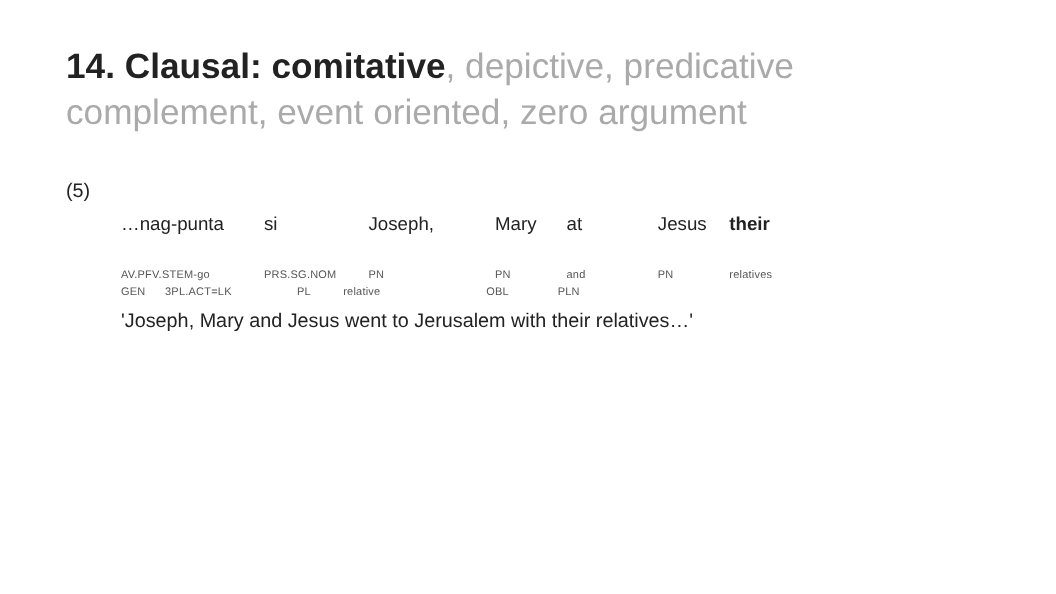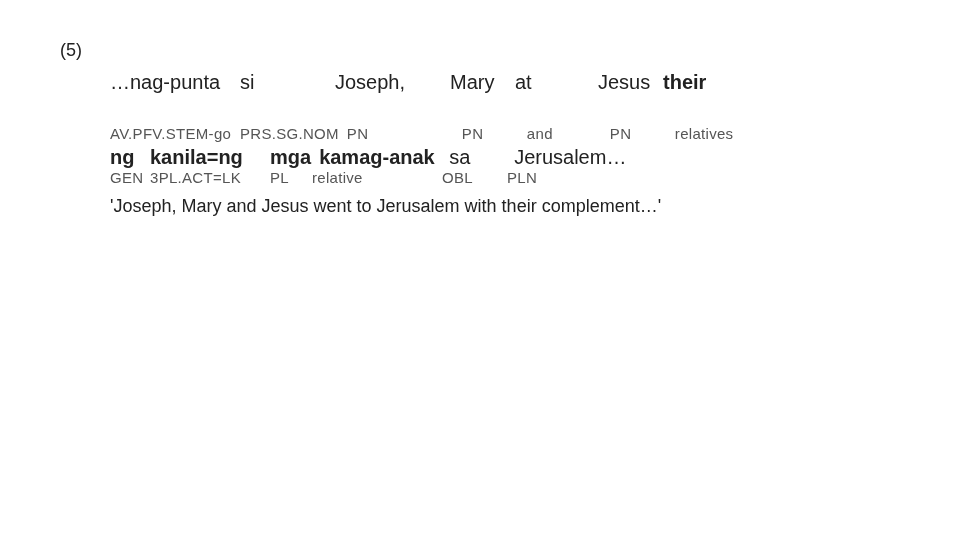--- a/index.html
+++ b/index.html
@@ -52,33 +52,33 @@
 
     .gloss-cell {
       display: flex;
       flex-direction: column;
       align-items: flex-start;
       margin-right: 0;
       padding-right: 8px;
     }
 
     .word-line {
-      font-size: 20px;
+      font-size: 17px;
       font-weight: 400;
       color: #222;
       white-space: nowrap;
     }
     .word-line.bold {
       font-weight: 700;
     }
     .word-line.underlined {
     }
 
     .gloss-line {
-      font-size: 15px;
+      font-size: 10px;
       color: #555;
       white-space: nowrap;
       letter-spacing: 0.02em;
     }
 
     .translation-line {
       font-size: 18px;
       color: #222;
       margin-top: 6px;
       font-style: normal;
@@ -113,20 +113,23 @@
       display: flex;
       flex-direction: row;
       align-items: baseline;
     }
   </style>
 </head>
 <body>
 
 <div>
 
+  <div class="title">
+    <span class="bold-part">14. Clausal: comitative</span><span class="light-part">, depictive, predicative complement, event oriented, zero argument</span>
+  </div>
 
   <div class="example-block">
     <div class="example-number">(5)</div>
 
     <div class="gloss-table">
 
       <div class="row-block">
         <div class="words-row">
           <div class="gloss-cell col-nag">
             <span class="word-line">…nag-punta</span>
@@ -169,40 +172,20 @@
           <div class="gloss-cell col-jesus">
             <span class="gloss-line">PN</span>
           </div>
           <div class="gloss-cell col-kasama">
             <span class="gloss-line">relatives</span>
           </div>
         </div>
       </div>
 
       <div class="row-block">
-        <div class="words-row">
-          <div class="gloss-cell col-ng">
-            <span class="word-line bold">ng</span>
-          </div>
-          <div class="gloss-cell col-kanila">
-            <span class="word-line bold underlined">kanila=ng</span>
-          </div>
-          <div class="gloss-cell col-mga">
-            <span class="word-line bold">mga</span>
-          </div>
-          <div class="gloss-cell col-kamag">
-            <span class="word-line bold underlined">kamag-anak</span>
-          </div>
-          <div class="gloss-cell col-sa">
-            <span class="word-line">sa</span>
-          </div>
-          <div class="gloss-cell col-jerusalem">
-            <span class="word-line">Jerusalem…</span>
-          </div>
-        </div>
         <div class="glosses-row">
           <div class="gloss-cell col-ng">
             <span class="gloss-line">GEN</span>
           </div>
           <div class="gloss-cell col-kanila">
             <span class="gloss-line">3PL.ACT=LK</span>
           </div>
           <div class="gloss-cell col-mga">
             <span class="gloss-line">PL</span>
           </div>
@@ -212,19 +195,19 @@
           <div class="gloss-cell col-sa">
             <span class="gloss-line">OBL</span>
           </div>
           <div class="gloss-cell col-jerusalem">
             <span class="gloss-line">PLN</span>
           </div>
         </div>
       </div>
 
       <div class="translation-line">
-        <span>'Joseph, Mary and Jesus went to Jerusalem with their complement…'</span>
+        <span>'Joseph, Mary and Jesus went to Jerusalem with their relatives…'</span>
       </div>
 
     </div>
   </div>
 
 </div>
 
 </body></html>

